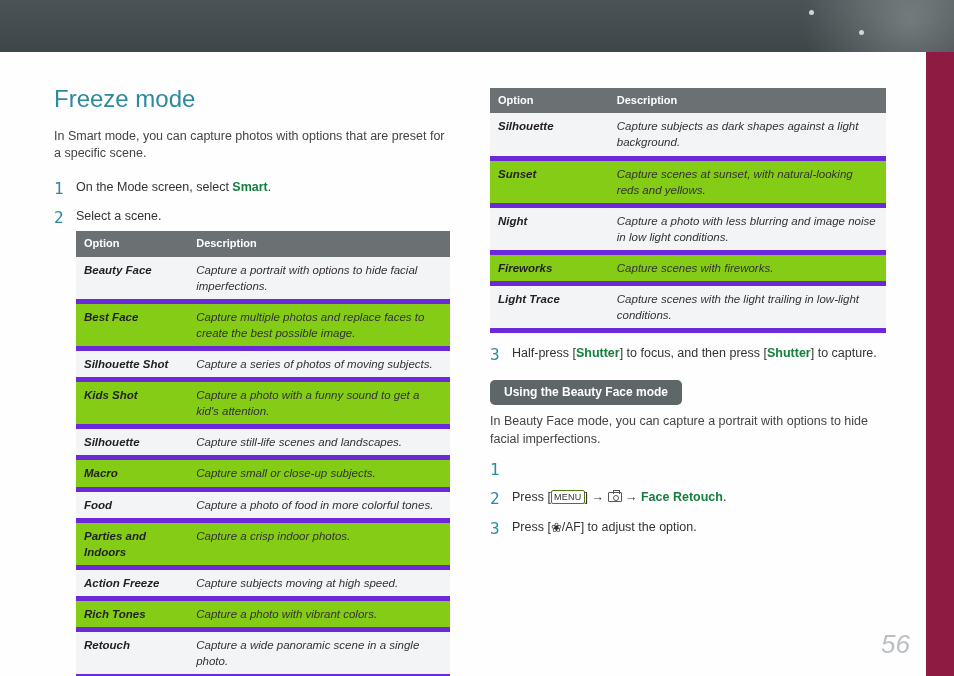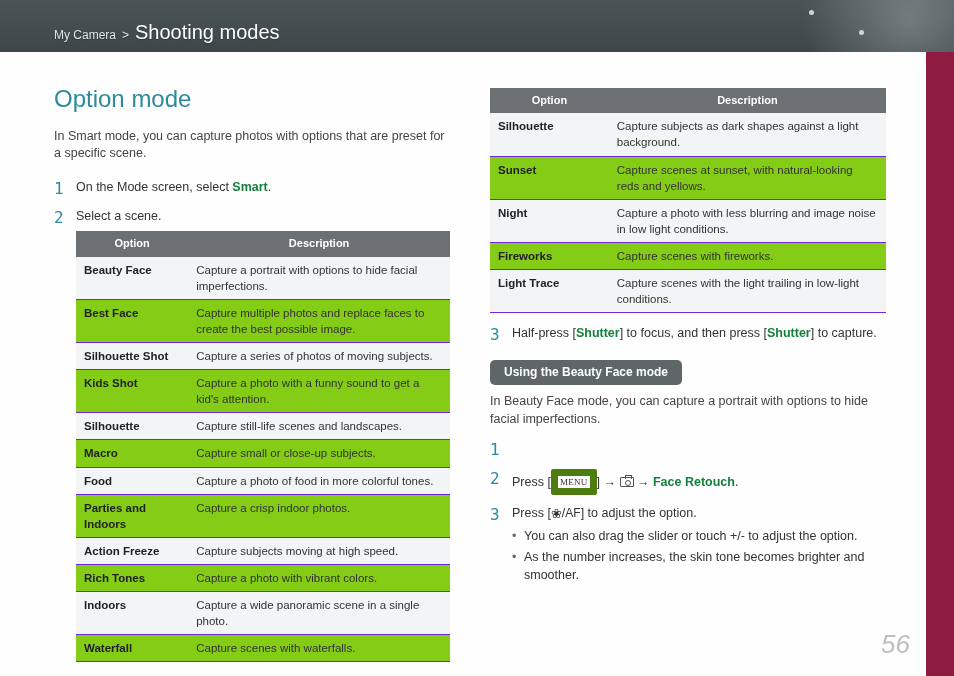--- a/index.html
+++ b/index.html
@@ -63,77 +63,72 @@
     font-size: 16px; color: #2b8a9c; font-weight: 400;
     min-width: 14px; line-height: 1.2;
   }
   ol.steps > li .step-body { flex: 1; }
   ol.steps strong { font-weight: 700; color: #15803d; }
   table.opt {
     width: 100%; border-collapse: collapse; font-size: 11.5px;
     margin-top: 6px; margin-bottom: 10px;
   }
   table.opt th {
-    background: #6b7173; color: #fff; text-align: center; font-weight: 600;
+    background: #6b7173; color: #fff; text-align: left; font-weight: 600;
     padding: 5px 8px; font-size: 11px;
   }
   table.opt td {
-    padding: 5px 8px; vertical-align: top; border-bottom: 1px solid #6d28d9;
+    padding: 5px 8px; vertical-align: top; border-bottom: 5px solid #6d28d9; font-style: italic;
   }
   table.opt tr.odd { background: #f3f4f6; }
   table.opt tr.even { background: #84cc16; }
   table.opt td.opt-name { font-weight: 700; color: #222; width: 30%; }
   .pill {
     display: inline-block; background: #5e6667; color: #fff;
     border-radius: 5px; padding: 4px 14px; font-size: 12px; font-weight: 600;
     margin: 6px 0 8px 0;
   }
   ul.bullets { list-style: none; margin-top: 4px; }
   ul.bullets li { position: relative; padding-left: 12px; margin-bottom: 4px; }
   ul.bullets li::before { content: "•"; position: absolute; left: 0; color: #666; }
   .page-num {
     position: absolute; right: 44px; bottom: 14px;
     font-family: Liberation Sans, sans-serif; font-style: italic; color: #bcbfc2; font-size: 26px;
   }
   .icon-box {
-    display: inline-block; border: 7px solid #4d7c0f; border-radius: 2px;
+    display: inline-block; border: 1px solid #4d7c0f; border-radius: 2px;
     font-size: 9px; padding: 0 2px; line-height: 12px; vertical-align: 1px;
-    font-family: Liberation Serif, serif; letter-spacing: 0.3px;
+    font-family: Liberation Sans, sans-serif; letter-spacing: 0.3px;
   }
   .icon-cam {
     display: inline-block; width: 14px; height: 10px; border: 1px solid #555;
     position: relative; vertical-align: -1px; border-radius: 1px;
   }
   .icon-cam::before {
     content: ""; position: absolute; left: 4px; top: -3px; width: 5px; height: 3px; border: 1px solid #555; border-bottom: none;
   }
   .icon-cam::after {
     content: ""; position: absolute; left: 4px; top: 2px; width: 4px; height: 4px; border: 1px solid #555; border-radius: 50%;
   }
   .icon-flower { font-size: 13px; vertical-align: -1px; }
 </style>
 </head>
 <body>
 
 <div class="header-band">
   <div class="flare"></div>
   <div class="dots"></div>
-  <div class="breadcrumb">
-    <span class="bc-small">My Camera</span>
-    <span class="bc-sep">&gt;</span>
-    <span class="bc-large">Shooting modes</span>
-  </div>
 </div>
 
 <div class="side-bar"></div>
 
 <div class="content">
 
   <div class="col">
-    <h1 class="section-title">Option mode</h1>
+    <h1 class="section-title">Freeze mode</h1>
     <p class="lead">In Smart mode, you can capture photos with options that are preset for a specific scene.</p>
 
     <ol class="steps">
       <li>
         <span class="num">1</span>
         <div class="step-body">
           <span>On the Mode screen, select </span><strong>Smart</strong><span>.</span>
         </div>
       </li>
       <li>
@@ -182,21 +177,21 @@
                 </tr>
                 <tr class="odd">
                   <td class="opt-name">Action Freeze</td>
                   <td>Capture subjects moving at high speed.</td>
                 </tr>
                 <tr class="even">
                   <td class="opt-name">Rich Tones</td>
                   <td>Capture a photo with vibrant colors.</td>
                 </tr>
                 <tr class="odd">
-                  <td class="opt-name">Indoors</td>
+                  <td class="opt-name">Retouch</td>
                   <td>Capture a wide panoramic scene in a single photo.</td>
                 </tr>
                 <tr class="even">
                   <td class="opt-name">Waterfall</td>
                   <td>Capture scenes with waterfalls.</td>
                 </tr>
               </tbody>
           </table>
         </div>
       </li>
@@ -254,24 +249,20 @@
       <li>
         <span class="num">2</span>
         <div class="step-body">
           <span>Press [</span><span class="icon-box">MENU</span><span>] → </span><span class="icon-cam"></span><span> → </span><strong>Face Retouch</strong><span>.</span>
         </div>
       </li>
       <li>
         <span class="num">3</span>
         <div class="step-body">
           <span>Press [</span><span class="icon-flower">❀</span><span>/</span><span style="font-family:Arial;font-size:12px;">AF</span><span>] to adjust the option.</span>
-          <ul class="bullets">
-            <li>You can also drag the slider or touch +/- to adjust the option.</li>
-            <li>As the number increases, the skin tone becomes brighter and smoother.</li>
-          </ul>
         </div>
       </li>
     </ol>
   </div>
 
 </div>
 
 <div class="page-num">56</div>
 
 </body></html>

